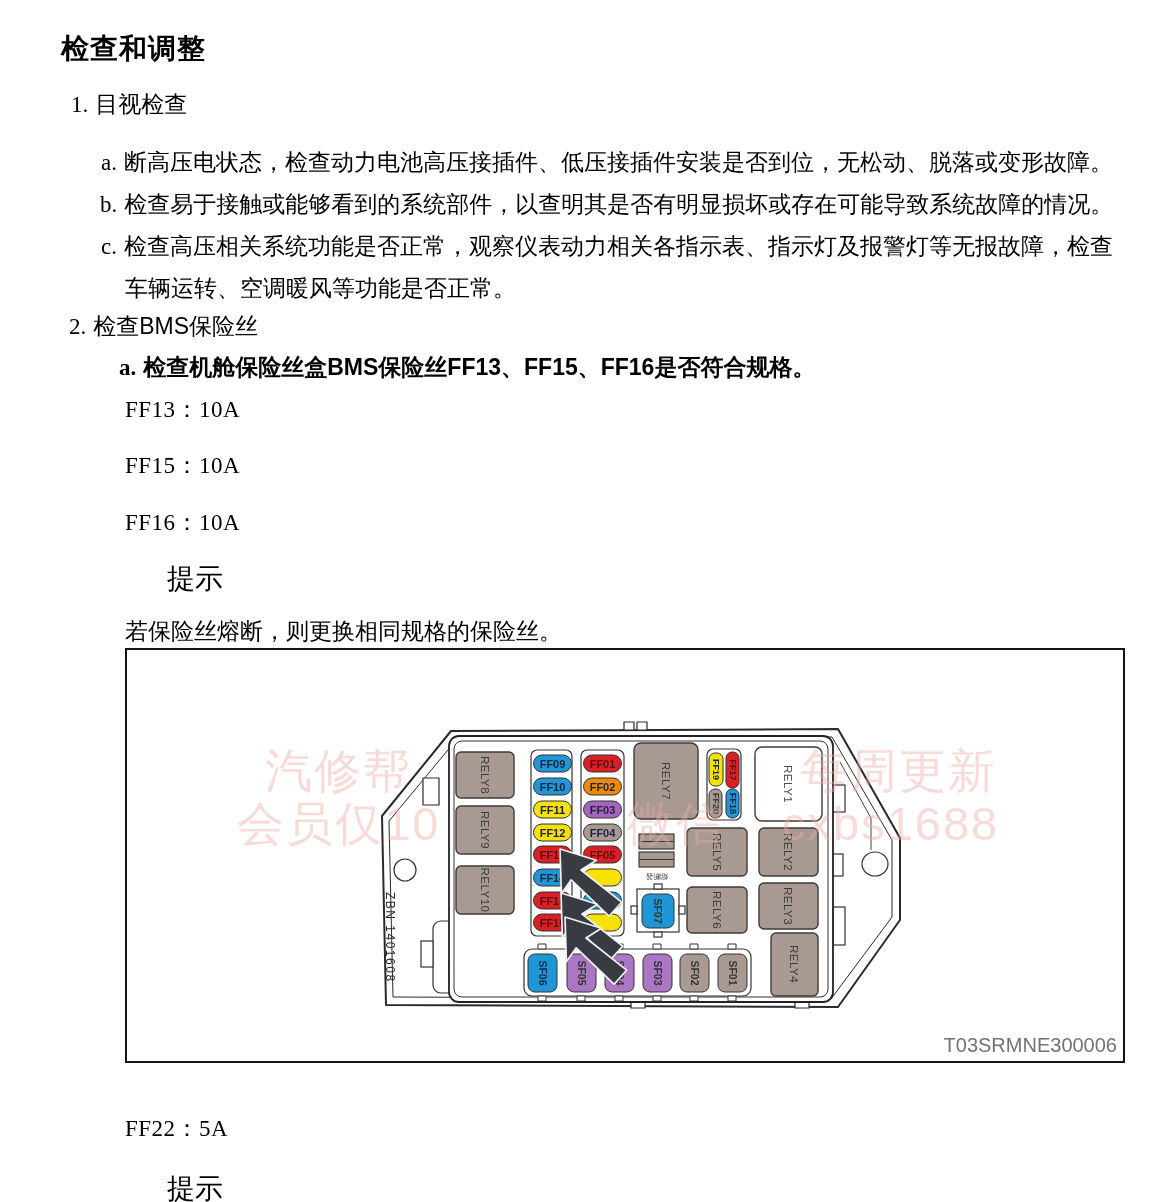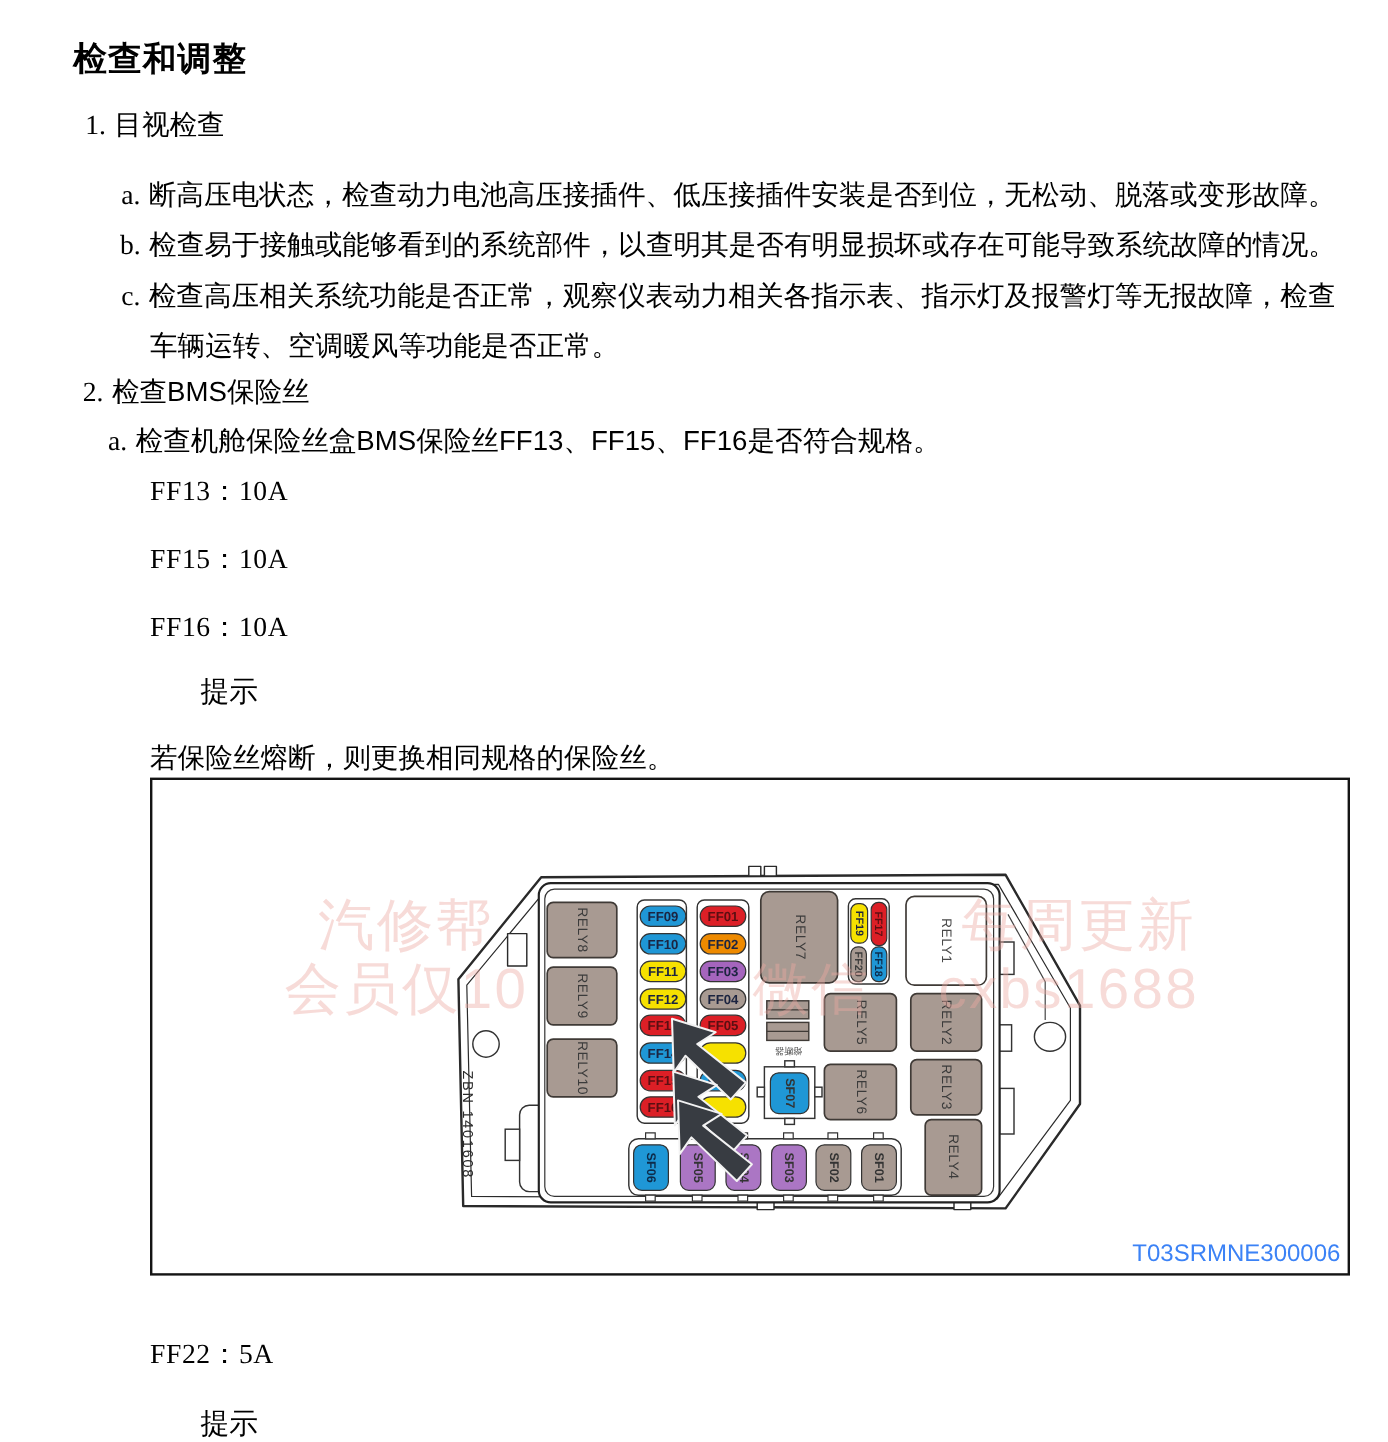--- a/index.html
+++ b/index.html
@@ -3,25 +3,25 @@
 <meta charset="utf-8">
 <style>
   html,body{margin:0;padding:0;background:#fff;}
   #page{position:relative;width:1157px;height:1202px;background:#fff;overflow:hidden;
         font-family:"Liberation Sans",sans-serif;color:#000;border-radius:30px;}
   .abs{position:absolute;white-space:nowrap;}
   .title{font-size:28px;font-weight:600;letter-spacing:1px;}
   .line{font-size:23px;}
   .marker{font-family:"Liberation Serif",serif;margin-right:7px;}
   .spec{font-family:"Liberation Serif",serif;font-weight:normal;font-size:23px;letter-spacing:.5px;}
-  .tip{font-size:24px;}
+  .tip{font-size:28px;}
   #figure{position:absolute;left:125px;top:648px;width:1000px;height:415px;
           border:2px solid #141414;box-sizing:border-box;background:#fff;}
   #figure svg{position:absolute;left:0;top:0;}
-  .caption{position:absolute;right:6px;bottom:4px;font-size:20px;color:#3b82f6;
+  .caption{position:absolute;right:6px;bottom:4px;font-size:20px;color:#737373;
            font-family:"Liberation Sans",sans-serif;}
   .wm{position:absolute;left:0;top:0;width:100%;height:100%;pointer-events:none;}
   .wm span{position:absolute;font-size:47px;line-height:1;color:rgba(236,170,163,0.42);
            font-family:"Liberation Sans",sans-serif;letter-spacing:2px;}
   text{font-family:"Liberation Sans",sans-serif;}
   .relay-t{font-size:11.5px;fill:#3b3b3b;letter-spacing:.5px;}
   .fuse-t{font-size:11px;font-weight:bold;fill:#1c2440;}
   .fuse-tr{font-size:11px;font-weight:bold;fill:#5a0f12;}
   .mini-t{font-size:9px;font-weight:bold;}
   .sf-t{font-size:10.5px;font-weight:bold;fill:#333;}
@@ -44,21 +44,21 @@
   </div>
   <div class="abs line" style="left:101px;top:231px;">
     <span class="marker">c.</span><span>检查高压相关系统功能是否正常，观察仪表动力相关各指示表、指示灯及报警灯等无报故障，检查</span>
   </div>
   <div class="abs line" style="left:125px;top:273px;">
     <span>车辆运转、空调暖风等功能是否正常。</span>
   </div>
   <div class="abs line" style="left:69px;top:311px;">
     <span class="marker">2.</span><span>检查BMS保险丝</span>
   </div>
-  <div class="abs line" style="left:90px;top:352px;">
+  <div class="abs line" style="left:119px;top:352px;font-weight:bold;">
     <span class="marker">a.</span><span>检查机舱保险丝盒BMS保险丝FF13、FF15、FF16是否符合规格。</span>
   </div>
 
   <div class="abs spec" style="left:125px;top:394px;">FF13：10A</div>
   <div class="abs spec" style="left:125px;top:450px;">FF15：10A</div>
   <div class="abs spec" style="left:125px;top:507px;">FF16：10A</div>
 
   <div class="abs tip" style="left:167px;top:560px;">提示</div>
   <div class="abs line" style="left:125px;top:616px;">若保险丝熔断，则更换相同规格的保险丝。</div>
 

